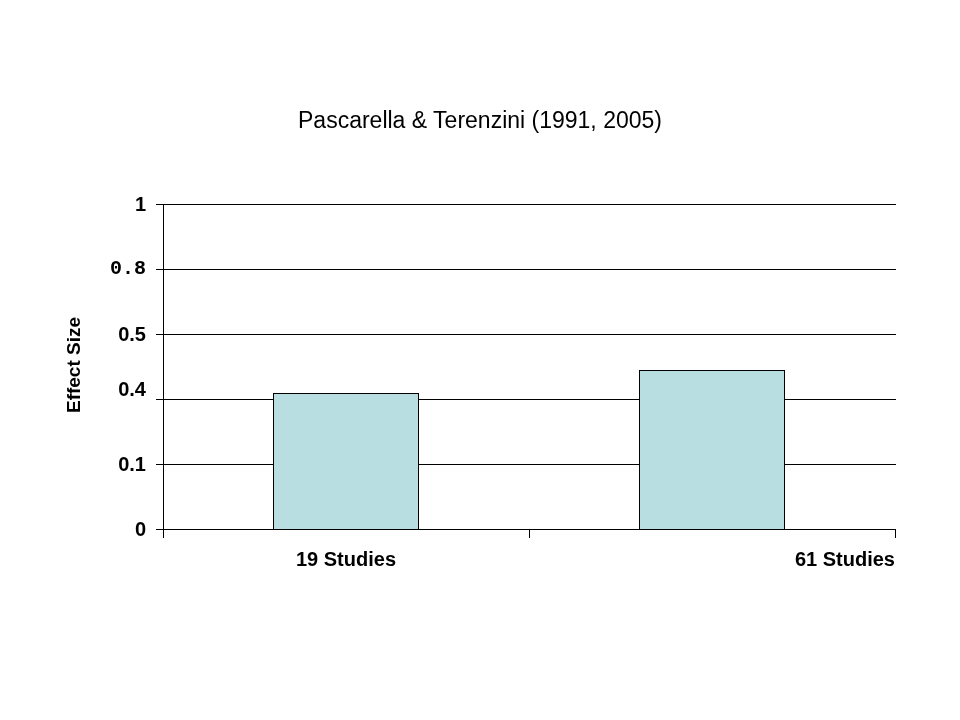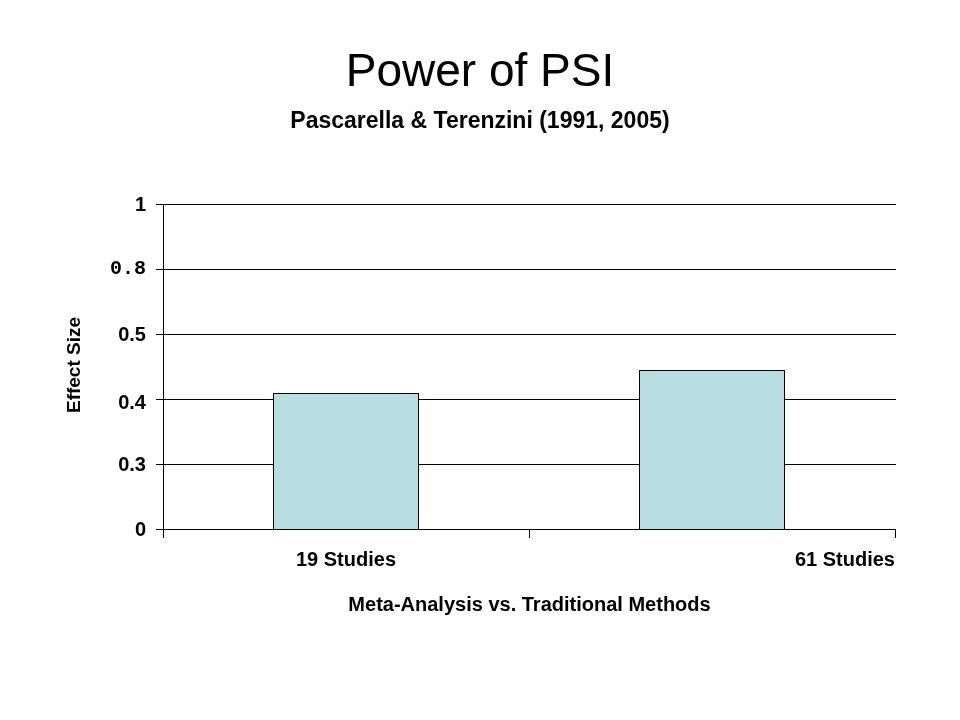--- a/index.html
+++ b/index.html
@@ -37,21 +37,21 @@
     letter-spacing: 0px;
     white-space: nowrap;
   }
   .chart-subtitle {
     position: absolute;
     left: 0;
     top: 106px;
     width: 960px;
     text-align: center;
     font-size: 23px;
-    font-weight: bold;
+    font-weight: normal;
     line-height: 28px;
     white-space: nowrap;
   }
   .axis-line-y {
     position: absolute;
     left: 163px;
     top: 204px;
     width: 1px;
     height: 326px;
     background: #000000;
@@ -144,42 +144,41 @@
     font-weight: bold;
     line-height: 24px;
     white-space: nowrap;
   }
 </style>
 </head>
 <body>
 
 <div id="chart-root">
 
-  <div class="chart-title">Power of PSI</div>
   <div class="chart-subtitle">Pascarella &amp; Terenzini (1991, 2005)</div>
 
   <div class="y-axis-title">
     <span>Effect Size</span>
   </div>
 
   <div id="gridlines">
       <div class="gridline" style="top: 529px;"></div>
       <div class="gridline" style="top: 464px;"></div>
       <div class="gridline" style="top: 399px;"></div>
       <div class="gridline" style="top: 334px;"></div>
       <div class="gridline" style="top: 269px;"></div>
       <div class="gridline" style="top: 204px;"></div>
     </div>
   <div id="yticks">
       <div class="ytick-mark" style="top: 529px;"></div>
       <div class="ytick-label" style="top: 519px; left: 86px; position: absolute; width: 60px;">0</div>
       <div class="ytick-mark" style="top: 464px;"></div>
-      <div class="ytick-label" style="top: 454px; left: 86px; position: absolute; width: 60px;">0.3</div>
+      <div class="ytick-label" style="top: 454px; left: 86px; position: absolute; width: 60px;">0.1</div>
       <div class="ytick-mark" style="top: 399px;"></div>
-      <div class="ytick-label" style="top: 392px; left: 86px; position: absolute; width: 60px;">0.4</div>
+      <div class="ytick-label" style="top: 379px; left: 86px; position: absolute; width: 60px;">0.4</div>
       <div class="ytick-mark" style="top: 334px;"></div>
       <div class="ytick-label" style="top: 324px; left: 86px; position: absolute; width: 60px;">0.5</div>
       <div class="ytick-mark" style="top: 269px;"></div>
       <div class="ytick-label" style="top: 259px; left: 86px; position: absolute; width: 60px; font-family: Liberation Mono, monospace;">0.8</div>
       <div class="ytick-mark" style="top: 204px;"></div>
       <div class="ytick-label" style="top: 194px; left: 86px; position: absolute; width: 60px;">1</div>
     </div>
 
   <div class="axis-line-y"></div>
   <div class="axis-line-x"></div>
@@ -193,15 +192,14 @@
       <div class="xtick-mark" style="left: 163px;"></div>
       <div class="xtick-mark" style="left: 529px;"></div>
       <div class="xtick-mark" style="left: 529px;"></div>
       <div class="xtick-mark" style="left: 895px;"></div>
     </div>
   <div id="xlabels">
       <div class="xcat-label" style="left: 163px; width: 366px;">19 Studies</div>
       <div class="xcat-label" style="left: 529px; width: 366px; text-align: right;">61 Studies</div>
     </div>
 
-  <div class="x-axis-title">Meta-Analysis vs. Traditional Methods</div>
 
 </div>
 
 </body></html>

